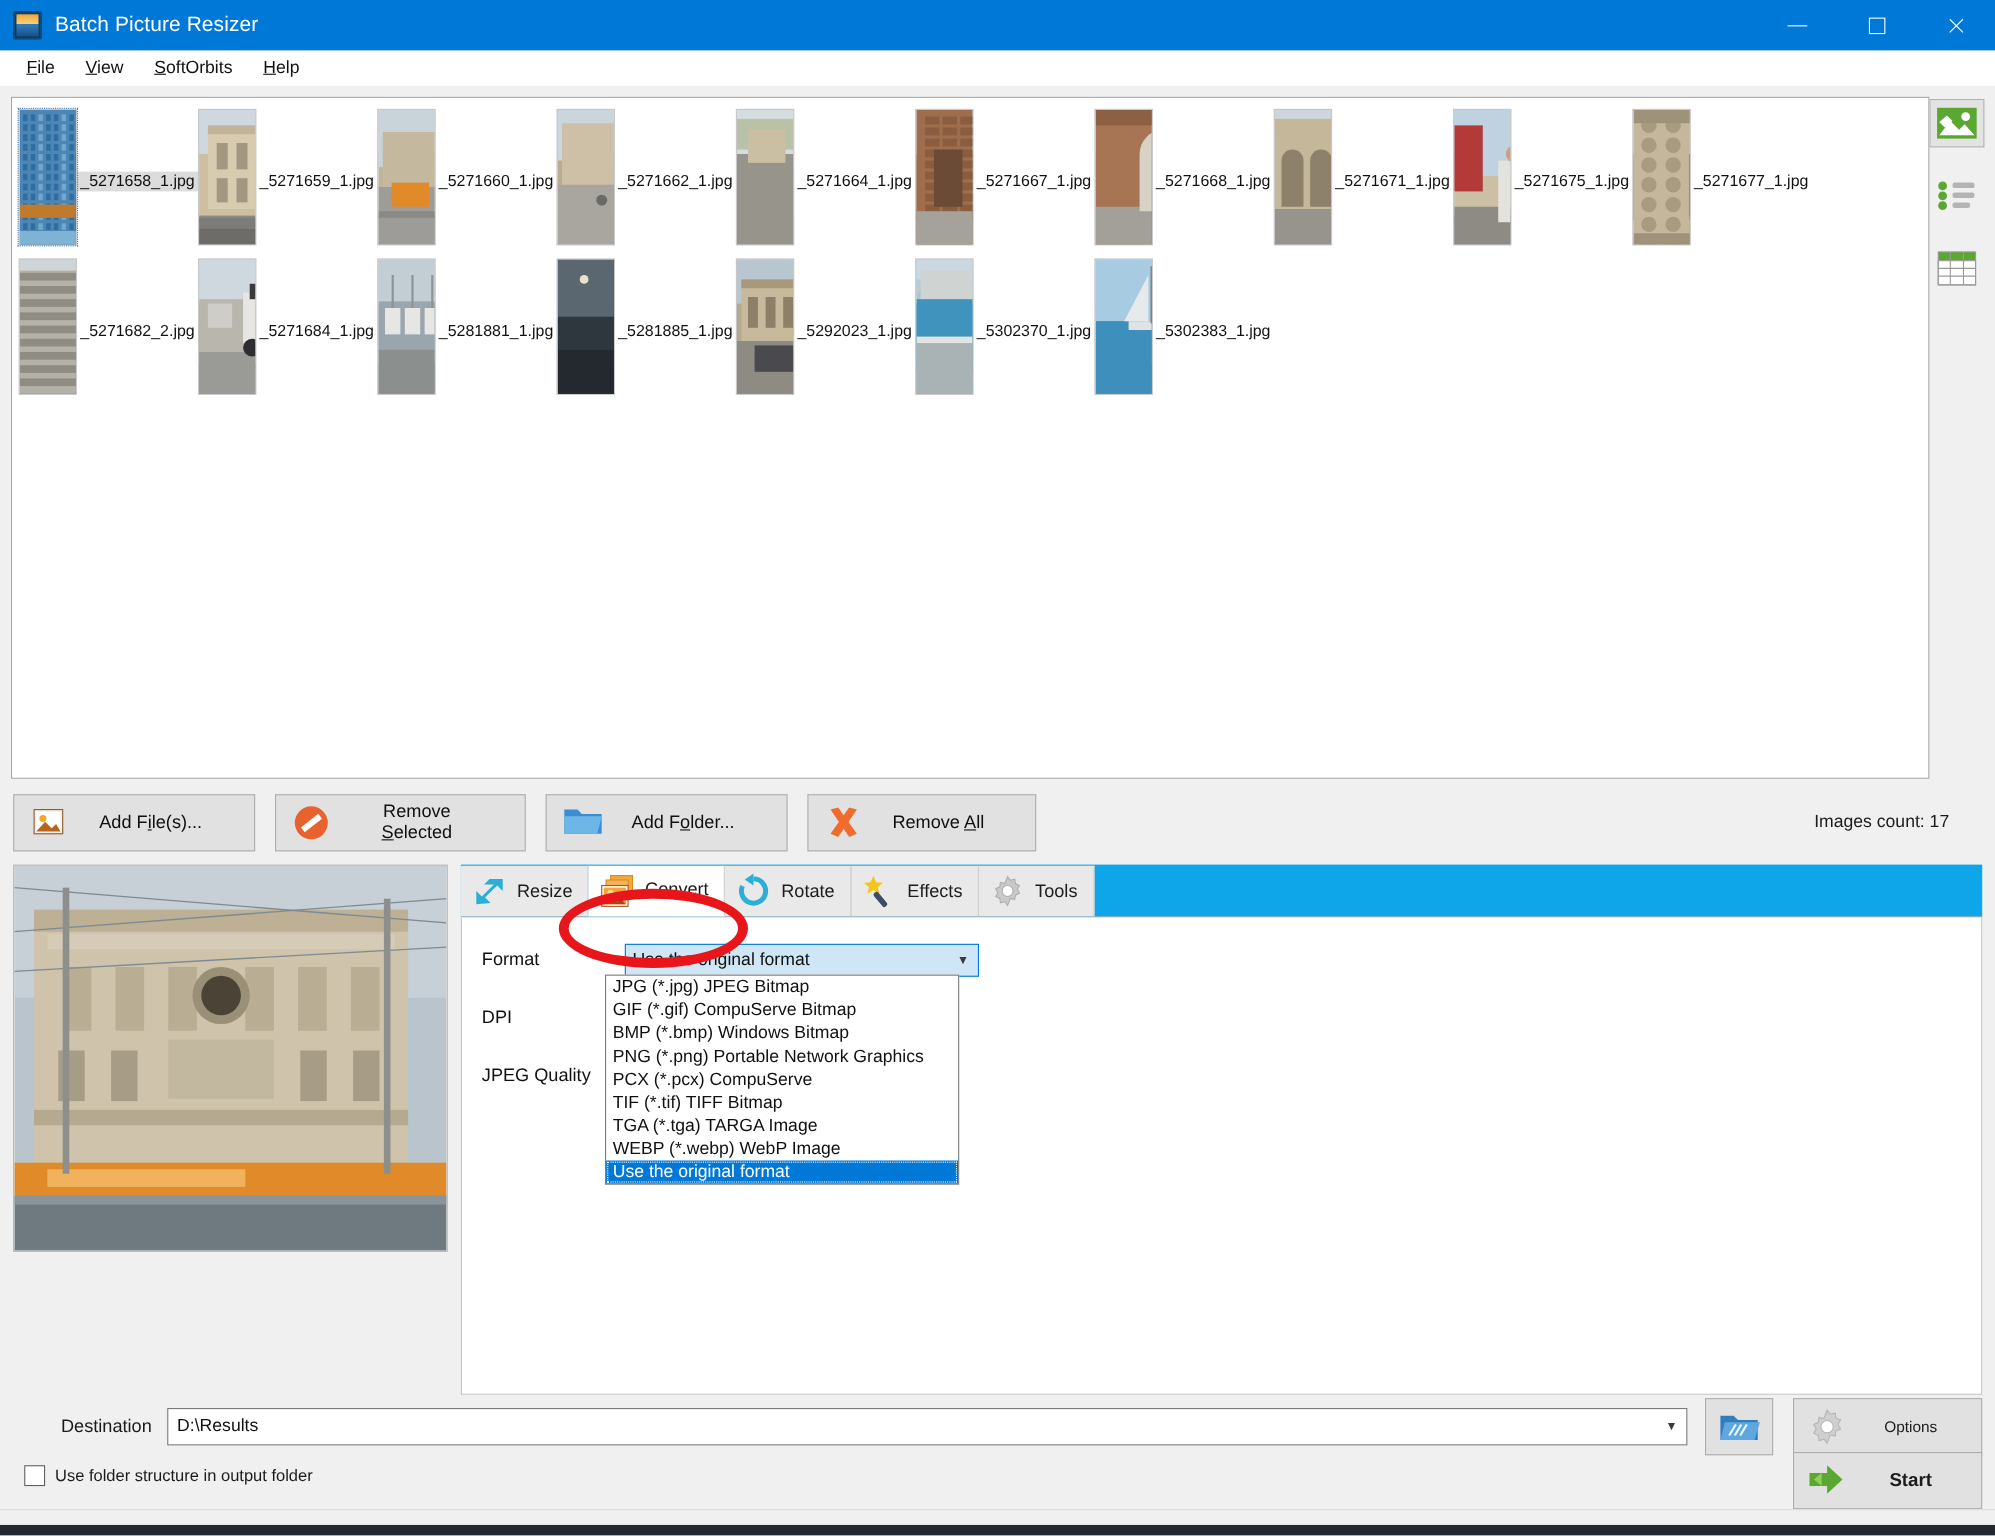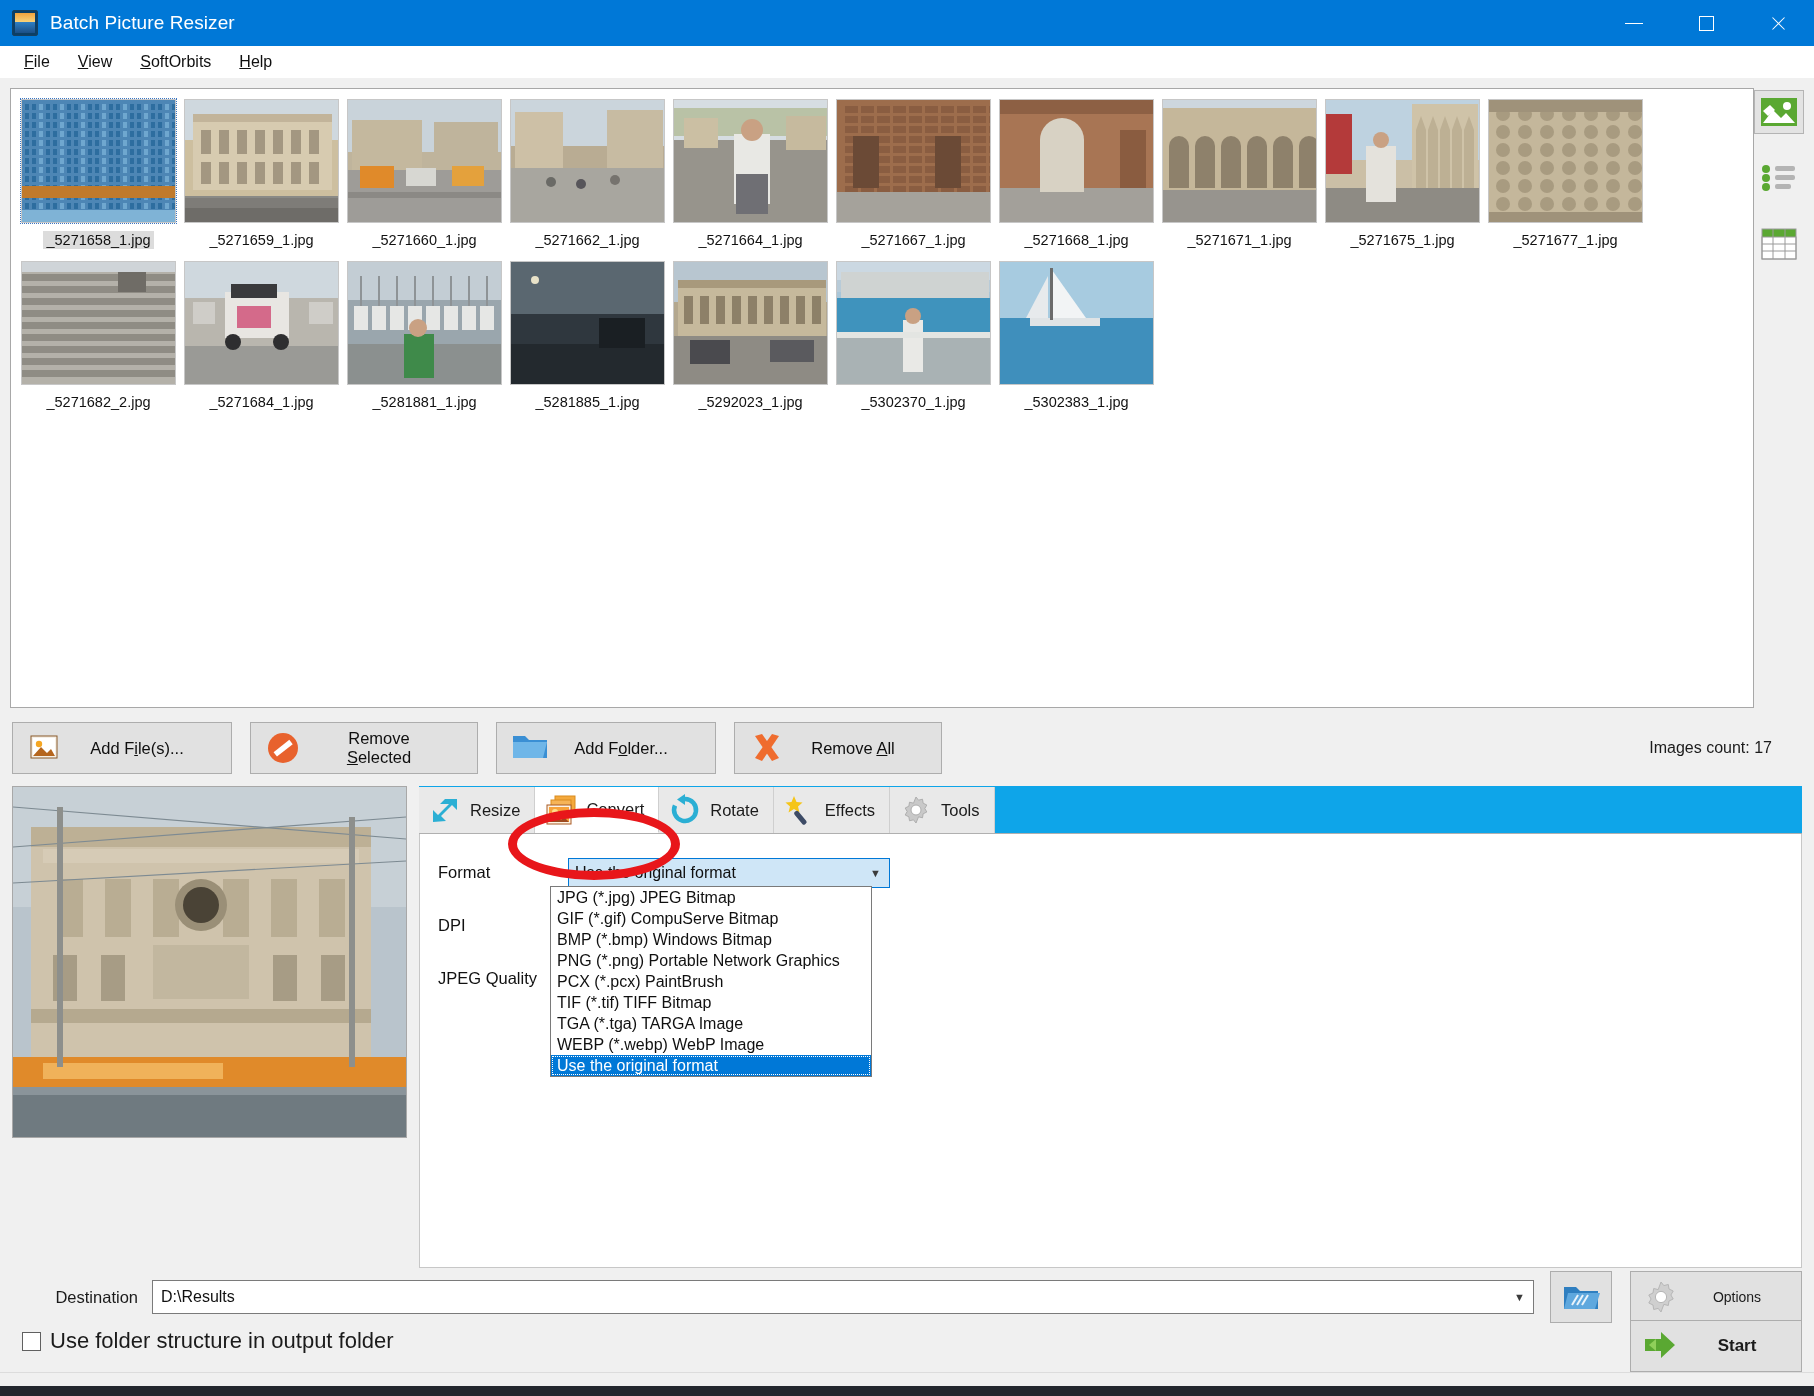--- a/index.html
+++ b/index.html
@@ -39,21 +39,21 @@
 
   
   .body-area { flex:1 1 auto; display:flex; flex-direction:column; padding:0 0 0 0; background:#f0f0f0; position:relative; }
 
   .list-row { display:flex; padding:10px 10px 0 10px; height:630px; }
   .thumb-panel {
     flex:1 1 auto; background:#fff; border:1px solid #a8a8a8;
     padding:10px 6px; overflow:hidden; position:relative;
   }
   .thumb-grid { display:flex; flex-wrap:wrap; align-content:flex-start; }
-  .thumb-cell { width:163px; display:flex; flex-direction:column; align-items:center; margin-bottom:12px; }
+  .thumb-cell { width:163px; display:flex; flex-direction:row; align-items:center; margin-bottom:12px; }
   .thumb-img { width:155px; height:124px; border:1px solid #c7c7c7; background:#d9d9d9; position:relative; overflow:hidden; }
   .thumb-cell.selected .thumb-img { outline:1px dotted #3a76c4; box-shadow:0 0 0 2px #cfe3f7 inset; }
   .thumb-label { font-size:14.5px; margin-top:8px; color:#111; white-space:nowrap; padding:1px 3px; }
   .thumb-cell.selected .thumb-label { background:#dcdcdc; }
 
   .viewmodes { width:79px; display:flex; flex-direction:column; align-items:center; padding-top:2px; }
   .vm-btn { width:50px; height:44px; display:flex; align-items:center; justify-content:center; margin-bottom:22px; background:transparent; border:1px solid transparent; }
   .vm-btn.active { background:#e3e3e3; border:1px solid #b4b4b4; }
 
   
@@ -99,21 +99,21 @@
   .dest-label { width:140px; text-align:right; padding-right:14px; font-size:16.5px; }
   .dest-input { flex:1 1 auto; height:34px; border:1px solid #7a7a7a; background:#fff; display:flex; align-items:center;
                 font-size:16px; padding-left:8px; color:#101010; }
   .dest-input .arrow { margin-left:auto; margin-right:8px; font-size:11px; color:#3b3b3b; }
   .browse-btn { width:62px; height:52px; margin-left:16px; background:#e1e1e1; border:1px solid #adadad; display:flex; align-items:center; justify-content:center; }
   .opt-btn { width:172px; height:52px; margin-left:18px; background:#e1e1e1; border:1px solid #adadad; display:flex; align-items:center; font-size:14px; }
   .opt-btn .bi { width:36px; height:36px; margin:0 14px 0 12px; position:relative; }
   .opt-btn .lbl { flex:1 1 auto; text-align:center; padding-right:20px; }
   .chk-row { display:flex; align-items:center; height:42px; padding-left:10px; }
   .chkbox { width:19px; height:19px; border:1px solid #606060; background:#fff; margin-right:9px; }
-  .chk-label { font-size:22px; }
+  .chk-label { font-size:15px; }
   .start-btn { width:172px; height:52px; background:#e1e1e1; border:1px solid #adadad; display:flex; align-items:center; font-size:17px; font-weight:bold; }
   .start-btn .bi { width:38px; height:32px; margin:0 12px 0 12px; position:relative; }
   .start-btn .lbl { flex:1 1 auto; text-align:center; padding-right:20px; }
 
   .statusbar { height:14px; background:#f0f0f0; border-top:1px solid #dcdcdc; flex:0 0 14px; }
   .bottom-strip { height:10px; background:#23272e; }
 
   
   .annot-ellipse { position:absolute; left:508px; top:808px; width:172px; height:72px;
                    border:9px solid #e8161a; border-radius:50%; z-index:40; pointer-events:none; }
@@ -1103,21 +1103,21 @@
           </div>
           <div class="frow">
             <div class="flabel">JPEG Quality</div>
           </div>
 
           <div class="dropdown" id="format-dropdown">
               <div class="dd-item">JPG (*.jpg) JPEG Bitmap</div>
               <div class="dd-item">GIF (*.gif) CompuServe Bitmap</div>
               <div class="dd-item">BMP (*.bmp) Windows Bitmap</div>
               <div class="dd-item">PNG (*.png) Portable Network Graphics</div>
-              <div class="dd-item">PCX (*.pcx) PaintBrush</div>
+              <div class="dd-item">PCX (*.pcx) CompuServe</div>
               <div class="dd-item">TIF (*.tif) TIFF Bitmap</div>
               <div class="dd-item">TGA (*.tga) TARGA Image</div>
               <div class="dd-item">WEBP (*.webp) WebP Image</div>
               <div class="dd-item sel">Use the original format</div>
             </div>
         </div>
       </div>
     </div>
 
     <div class="dest-area">

